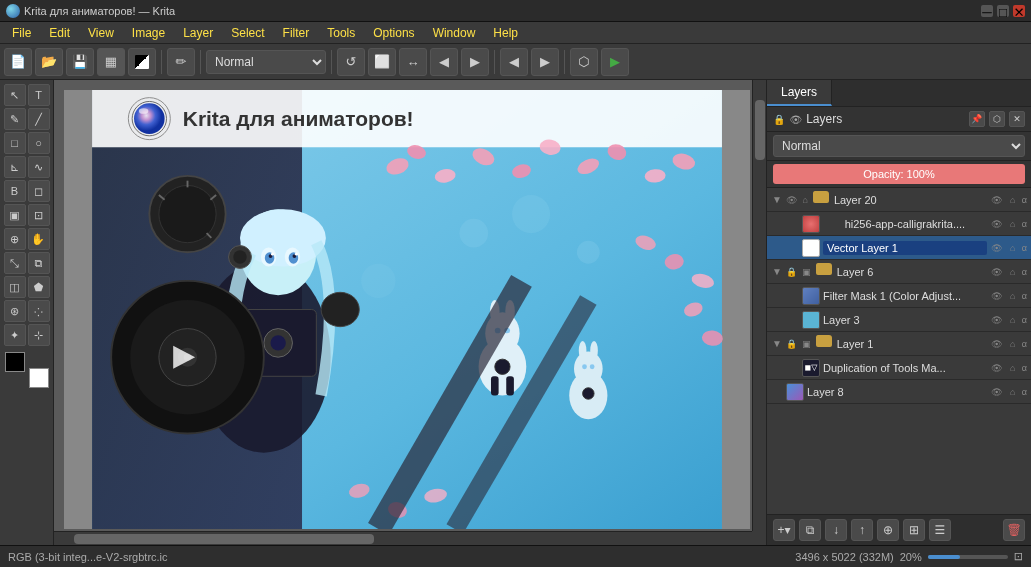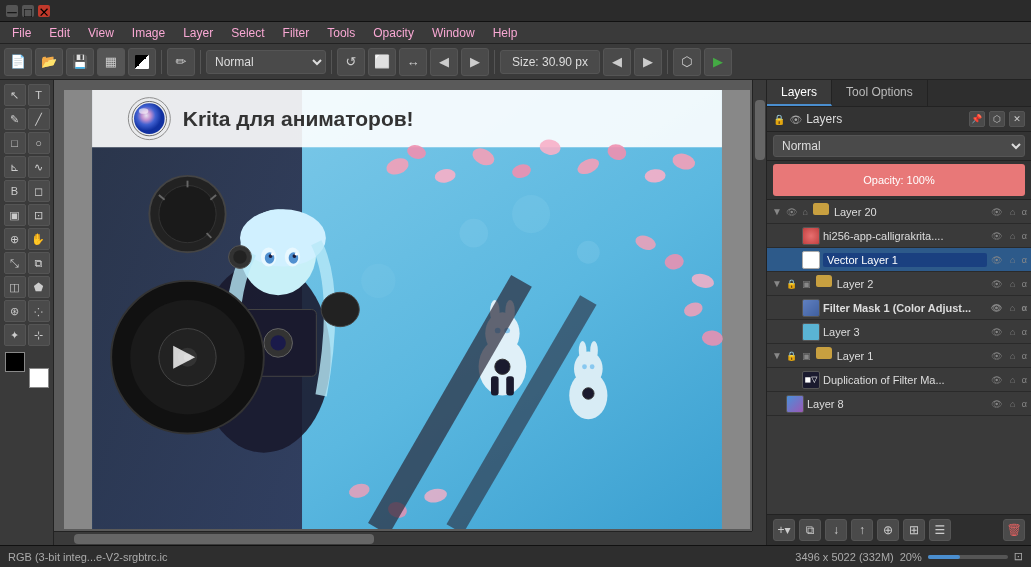--- a/index.html
+++ b/index.html
@@ -54,21 +54,21 @@
       background: #3a3a3a;
       display: flex;
       align-items: center;
       padding: 0 4px;
       border-bottom: 1px solid #222;
       gap: 2px;
     }
     .menu-item {
       padding: 2px 8px;
       font-size: 12px;
-      color: #f9a8d4;
+      color: #fde047;
       cursor: pointer;
       border-radius: 3px;
     }
 
     
     .toolbar {
       height: 36px;
       background: #3a3a3a;
       display: flex;
       align-items: center;
@@ -278,21 +278,21 @@
     }
 
     .opacity-bar-row {
       padding: 3px 6px;
       background: #333;
       border-bottom: 1px solid #222;
     }
     .opacity-bar-container {
       background: #e87878;
       border-radius: 3px;
-      height: 32px;
+      height: 20px;
       display: flex;
       align-items: center;
       padding: 0 6px;
       cursor: pointer;
     }
     .opacity-bar-label {
       font-size: 11px;
       color: #fff;
       flex: 1;
       text-align: center;
@@ -431,37 +431,41 @@
     }
     .blue-thumb { background: #5ab4d4; }
     .dark-thumb { background: #2a2a2a; }
     .vector-thumb { background: #ffffff; border: 1px solid #aaa; }
     .gradient-thumb { background: linear-gradient(135deg, #4a90d9, #9b59b6); }
   </style>
 </head>
 <body>
 
 <div class="title-bar">
+  <div class="title-bar-left">
+    <div class="title-bar-icon"></div>
+    <span class="title-bar-text">Krita для аниматоров! — Krita</span>
+  </div>
   <div class="title-bar-controls">
     <button class="tb-btn">─</button>
     <button class="tb-btn">□</button>
     <button class="tb-btn" style="background:#c0392b;">✕</button>
   </div>
 </div>
 
 <div class="menu-bar">
   <span class="menu-item">File</span>
   <span class="menu-item">Edit</span>
   <span class="menu-item">View</span>
   <span class="menu-item">Image</span>
   <span class="menu-item">Layer</span>
   <span class="menu-item">Select</span>
   <span class="menu-item">Filter</span>
   <span class="menu-item">Tools</span>
-  <span class="menu-item">Opacity</span>
+  <span class="menu-item">Options</span>
   <span class="menu-item">Window</span>
   <span class="menu-item">Help</span>
 </div>
 
 <div class="toolbar">
   <button class="tool-btn">📄</button>
   <button class="tool-btn">📂</button>
   <button class="tool-btn">💾</button>
   <button class="tool-btn" style="background:#555;">▦</button>
   <button class="tool-btn">
@@ -473,21 +477,20 @@
   <select class="mode-select">
     <option>Normal</option>
   </select>
   <div class="toolbar-separator"></div>
   <button class="tool-btn">↺</button>
   <button class="tool-btn">⬜</button>
   <button class="tool-btn">↔</button>
   <button class="tool-btn">◀</button>
   <button class="tool-btn">▶</button>
   <div class="toolbar-separator"></div>
-  <div class="size-field" style="display:flex;align-items:center;justify-content:center;">Size: 30.90 px</div>
   <button class="tool-btn">◀</button>
   <button class="tool-btn">▶</button>
   <div class="toolbar-separator"></div>
   <button class="tool-btn">⬡</button>
   <button class="tool-btn" style="color:#4a4;">▶</button>
 </div>
 
 <div class="main-area">
 
   <div class="toolbox">
@@ -699,21 +702,20 @@
       <div class="scroll-thumb-h"></div>
     </div>
 
     <div class="canvas-corner"></div>
   </div>
 
   <div class="right-panel">
 
     <div class="panel-tabs">
       <div class="panel-tab active">Layers</div>
-      <div class="panel-tab">Tool Options</div>
     </div>
 
     <div class="panel-header">
       <span class="panel-header-icon">🔒</span>
       <span class="panel-header-icon">👁</span>
       <span class="panel-header-title">Layers</span>
       <div class="panel-header-btn">📌</div>
       <div class="panel-header-btn">⬡</div>
       <div class="panel-header-btn">✕</div>
     </div>
@@ -740,21 +742,21 @@
           <div class="folder-thumb"></div>
         </div>
         <span class="layer-name">Layer 20</span>
         <div class="layer-controls">
           <span class="layer-ctrl-btn">👁</span>
           <span class="layer-ctrl-btn">⌂</span>
           <span class="layer-alpha">α</span>
         </div>
       </div>
 
-      <div class="layer-item" style="padding-left:20px;">
+      <div class="layer-item" style="padding-left:20px;text-align:center;">
         <span class="layer-expand"> </span>
         <div class="layer-thumb" style="background:#a0a0a0;">
           <div style="width:100%;height:100%;background:radial-gradient(circle,#e87070,#c04040);"></div>
         </div>
         <span class="layer-name">hi256-app-calligrakrita....</span>
         <div class="layer-controls">
           <span class="layer-ctrl-btn">👁</span>
           <span class="layer-ctrl-btn">⌂</span>
           <span class="layer-alpha">α</span>
         </div>
@@ -771,29 +773,29 @@
         </div>
       </div>
 
       <div class="layer-item" style="padding-left:4px;">
         <span class="layer-expand">▼</span>
         <span style="font-size:9px;color:#888;margin-right:2px;">🔒</span>
         <span style="font-size:9px;color:#888;margin-right:2px;">▣</span>
         <div class="layer-thumb folder-icon">
           <div class="folder-thumb"></div>
         </div>
-        <span class="layer-name">Layer 2</span>
+        <span class="layer-name">Layer 6</span>
         <div class="layer-controls">
           <span class="layer-ctrl-btn">👁</span>
           <span class="layer-ctrl-btn">⌂</span>
           <span class="layer-alpha">α</span>
         </div>
       </div>
 
-      <div class="layer-item" style="padding-left:20px;font-weight:bold;">
+      <div class="layer-item" style="padding-left:20px;">
         <span class="layer-expand"> </span>
         <div class="layer-thumb" style="background:#6080c0;">
           <div style="width:100%;height:100%;background:linear-gradient(135deg,#6080c0,#4060a0);"></div>
         </div>
         <span class="layer-name">Filter Mask 1 (Color Adjust...</span>
         <div class="layer-controls">
           <span class="layer-ctrl-btn">👁</span>
           <span class="layer-ctrl-btn">⌂</span>
           <span class="layer-alpha">α</span>
         </div>
@@ -823,21 +825,21 @@
           <span class="layer-ctrl-btn">⌂</span>
           <span class="layer-alpha">α</span>
         </div>
       </div>
 
       <div class="layer-item" style="padding-left:20px;">
         <span class="layer-expand"> </span>
         <div class="layer-thumb dark-thumb" style="background:#1a1a2e;">
           <div style="width:100%;height:100%;display:flex;align-items:center;justify-content:center;font-size:8px;color:#fff;">◼▽</div>
         </div>
-        <span class="layer-name">Duplication of Filter Ma...</span>
+        <span class="layer-name">Duplication of Tools Ma...</span>
         <div class="layer-controls">
           <span class="layer-ctrl-btn">👁</span>
           <span class="layer-ctrl-btn">⌂</span>
           <span class="layer-alpha">α</span>
         </div>
       </div>
 
       <div class="layer-item" style="padding-left:4px;">
         <span class="layer-expand"> </span>
         <div class="layer-thumb gradient-thumb"></div>

